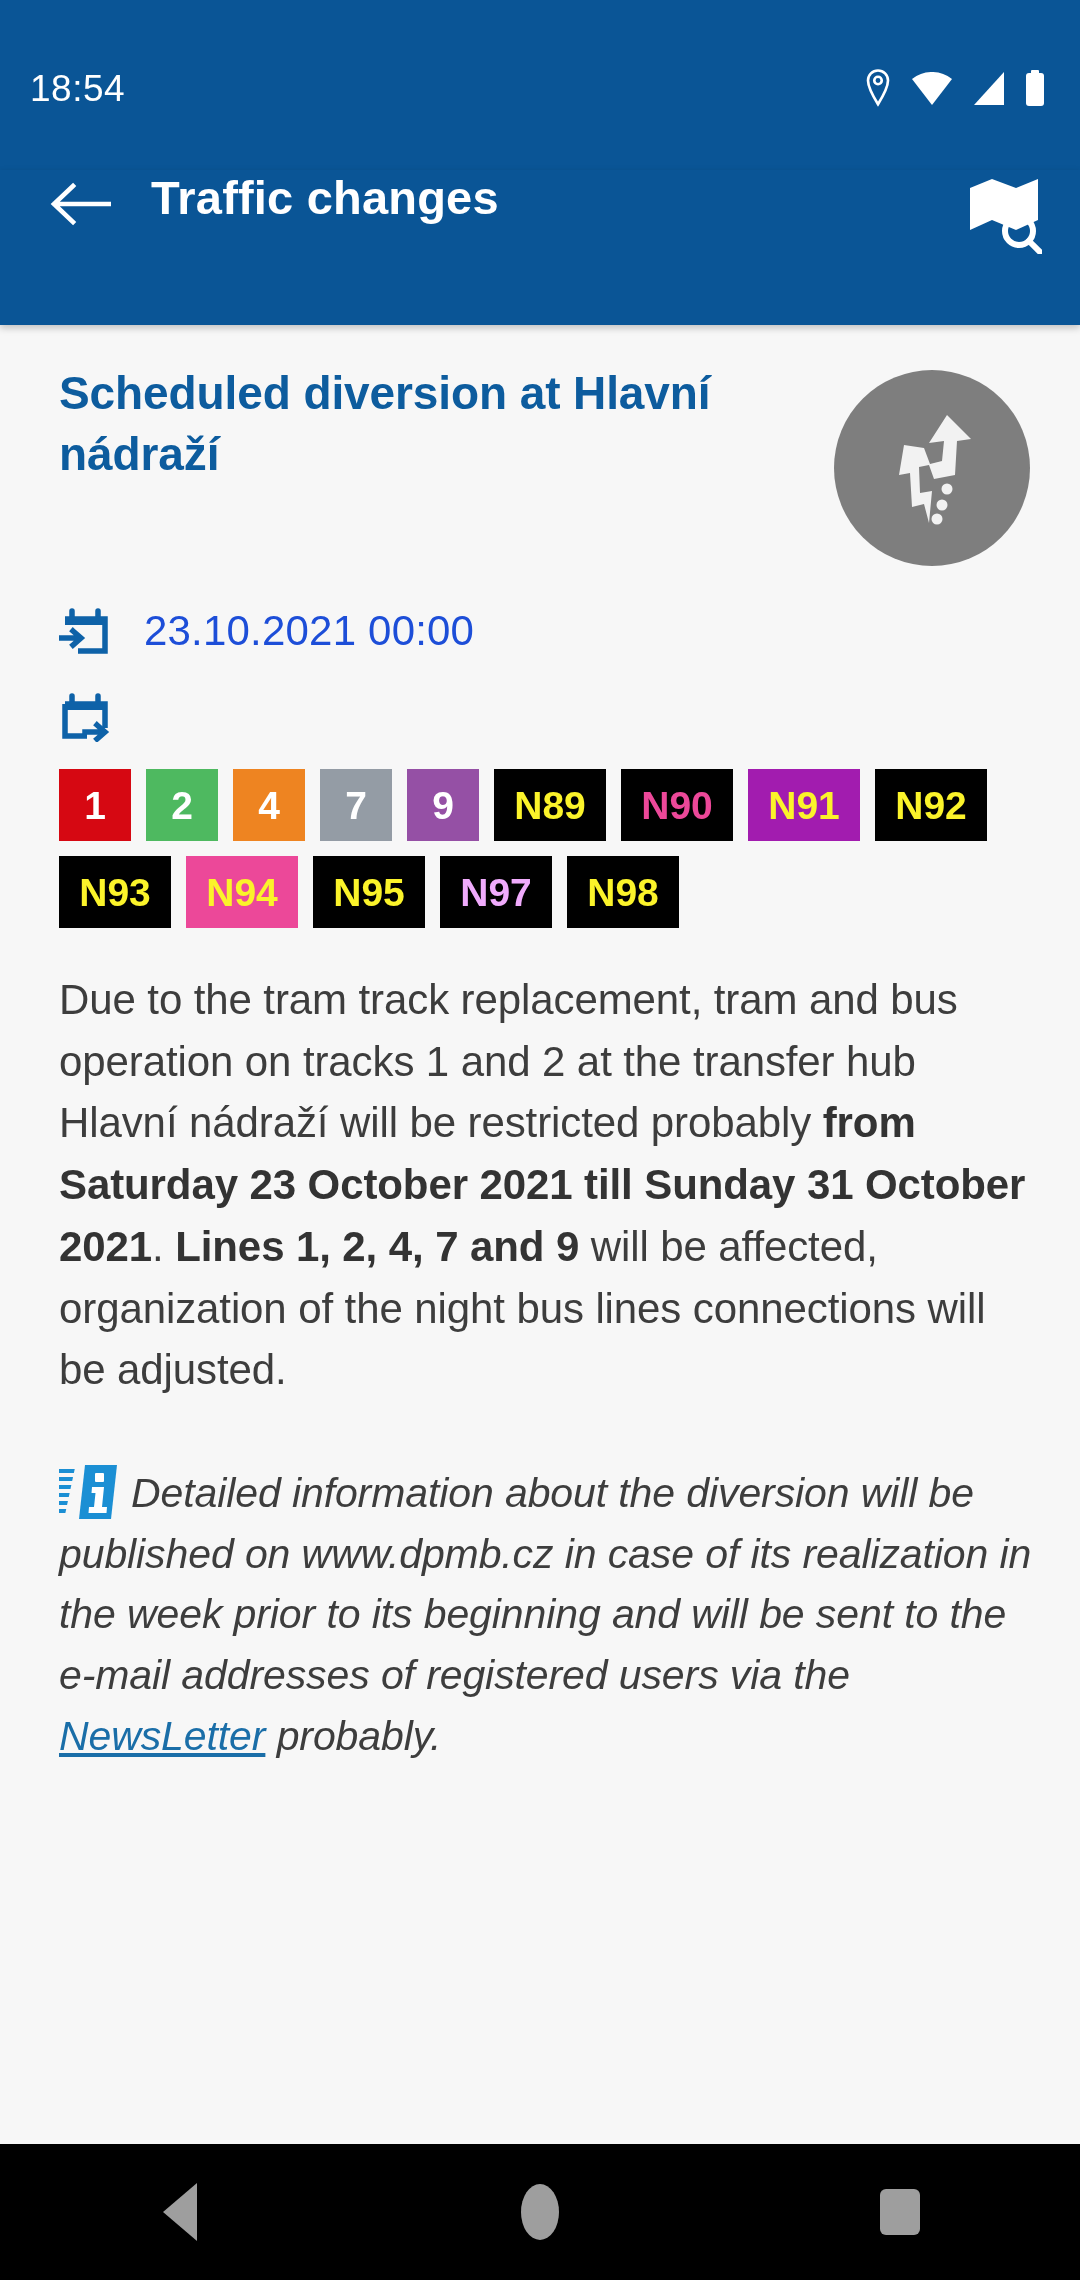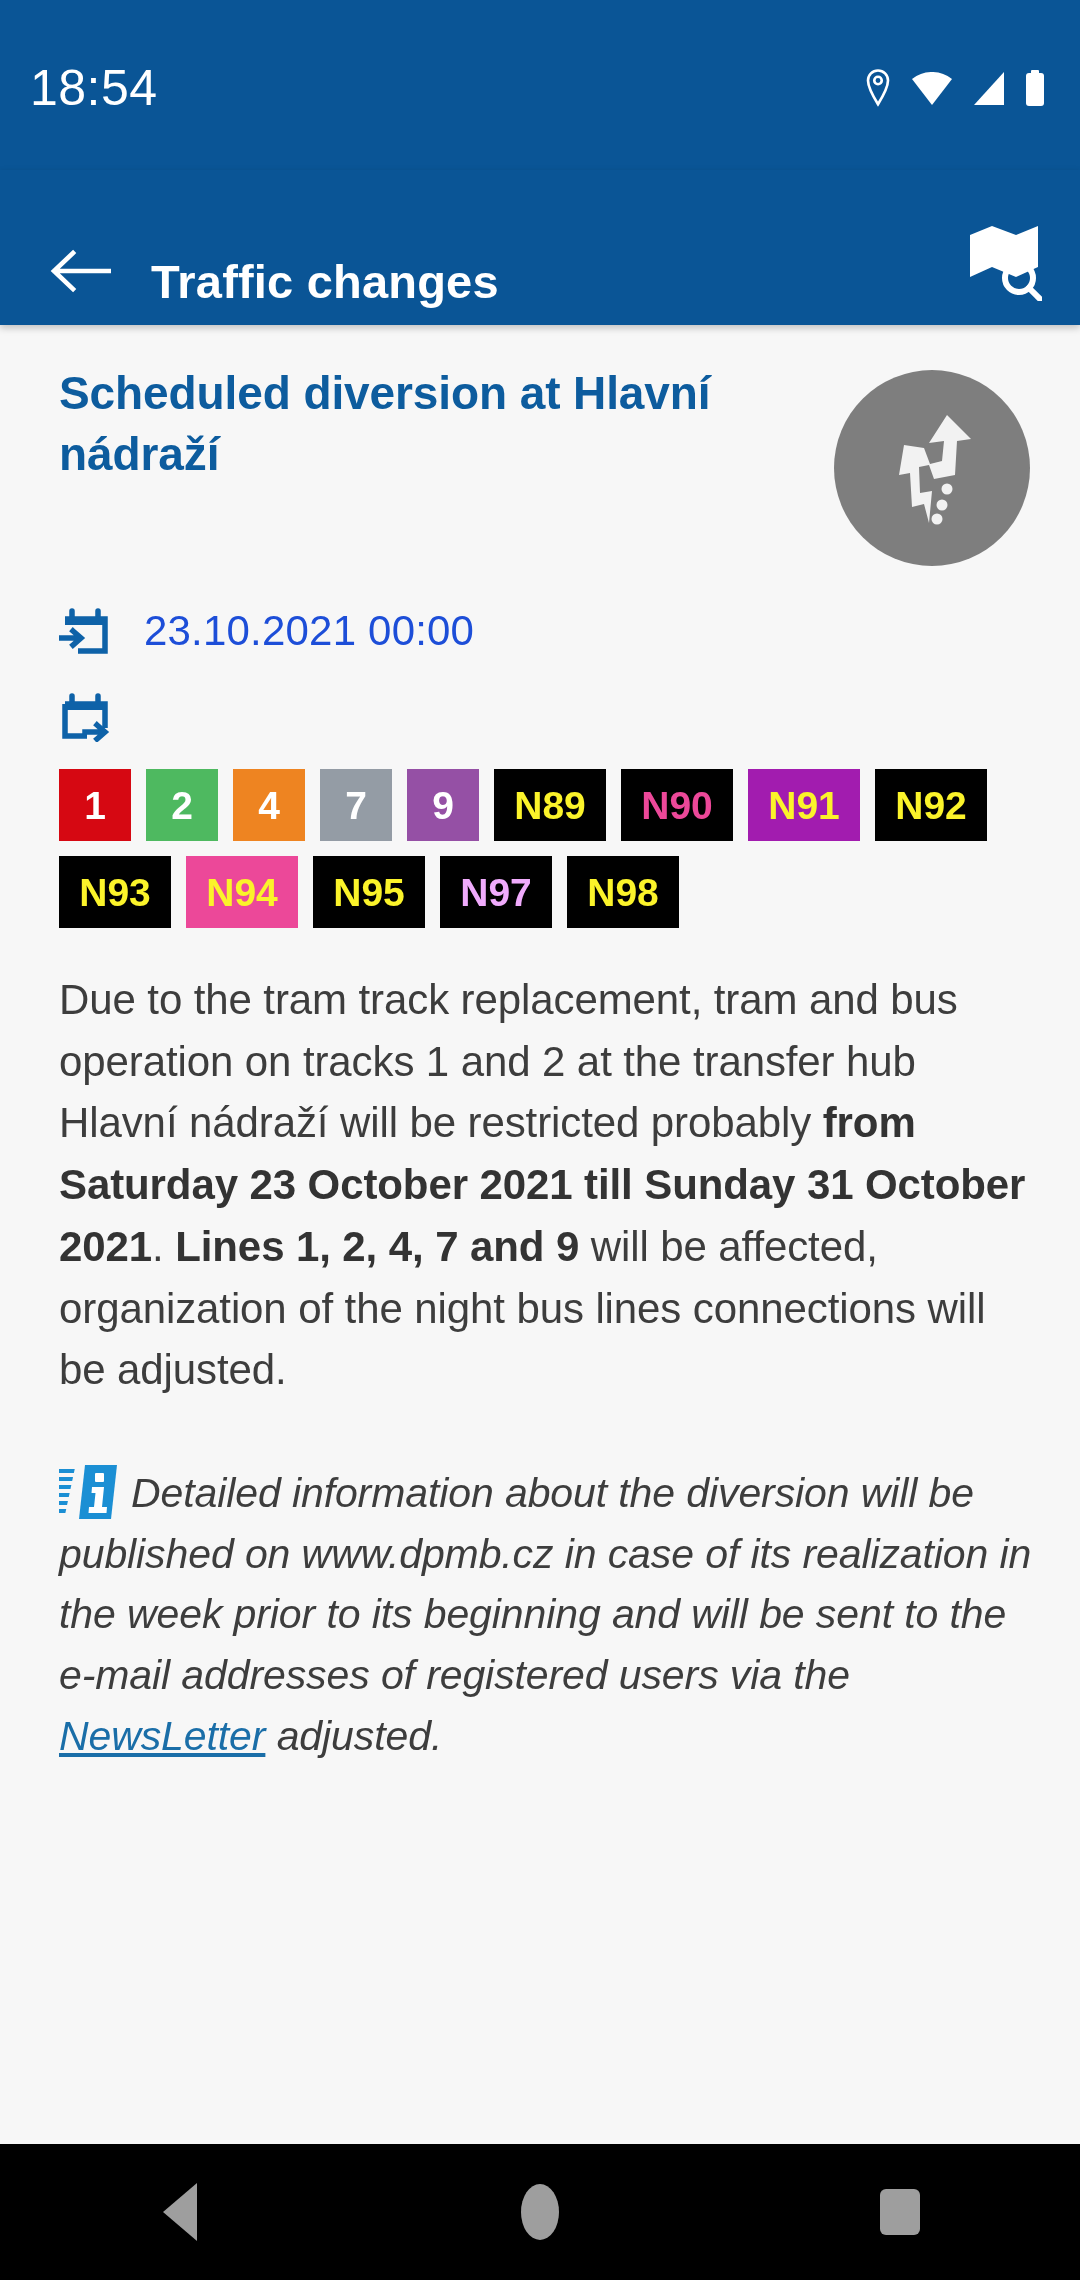--- a/index.html
+++ b/index.html
@@ -18,38 +18,38 @@
   
   .status-bar {
     position: absolute; top: 0; left: 0;
     width: 1080px; height: 170px;
     background: #0a5596;
     display: flex; align-items: center;
     padding: 0 34px 0 30px;
   }
   .status-time {
     color: #ffffff;
-    font-size: 50px;
+    font-size: 37px;
     letter-spacing: .5px;
     line-height: 1;
     margin-top: 6px;
   }
   .status-icons {
     margin-left: auto;
     display: flex; align-items: center; gap: 19px;
     margin-top: 6px;
   }
   .status-icons svg { display: block; }
 
   
   .app-bar {
     position: absolute; top: 170px; left: 0;
     width: 1080px; height: 155px;
     background: #0a5596;
-    display: flex; align-items: flex-end;
+    display: flex; align-items: flex-start;
     padding: 0 30px 16px 44px;
     box-shadow: 0 3px 7px rgba(0,0,0,.22);
   }
   .back-btn {
     width: 72px; height: 72px;
     display: flex; align-items: center; justify-content: center;
     flex: 0 0 auto;
   }
   .app-title {
     color: #ffffff;
@@ -306,21 +306,21 @@
             <rect x="0" y="14" width="17" height="4" transform="skewX(-12)"></rect>
             <rect x="2" y="22" width="15" height="4" transform="skewX(-12)"></rect>
             <rect x="3" y="30" width="14" height="4" transform="skewX(-12)"></rect>
             <rect x="4" y="38" width="13" height="4" transform="skewX(-12)"></rect>
             <rect x="5" y="46" width="12" height="4" transform="skewX(-12)"></rect>
           </g>
           <path d="M26 2 L58 2 L52 56 L20 56 Z" fill="#1b8fd4"></path>
           <rect x="36" y="10" width="9" height="9" rx="1" fill="#fff"></rect>
           <path d="M33 24 h12 l-2 20 h5 l-.5 6 h-18 l.5 -6 h5 l1.5 -14 h-4 z" fill="#fff"></path>
         </svg>
-      </span><span>Detailed information about the diversion will be published on www.dpmb.cz in case of its realization in the week prior to its beginning and will be sent to the e-mail addresses of registered users via the </span><a class="link" href="#">NewsLetter</a><span> adjusted.</span>
+      </span><span>Detailed information about the diversion will be published on www.dpmb.cz in case of its realization in the week prior to its beginning and will be sent to the e-mail addresses of registered users via the </span><a class="link" href="#">NewsLetter</a><span> probably.</span>
     </div>
 
   </div>
 
   <div class="nav-bar">
     <div class="nav-btn">
       <span class="nav-back"></span>
     </div>
     <div class="nav-btn">
       <span class="nav-home"></span>

